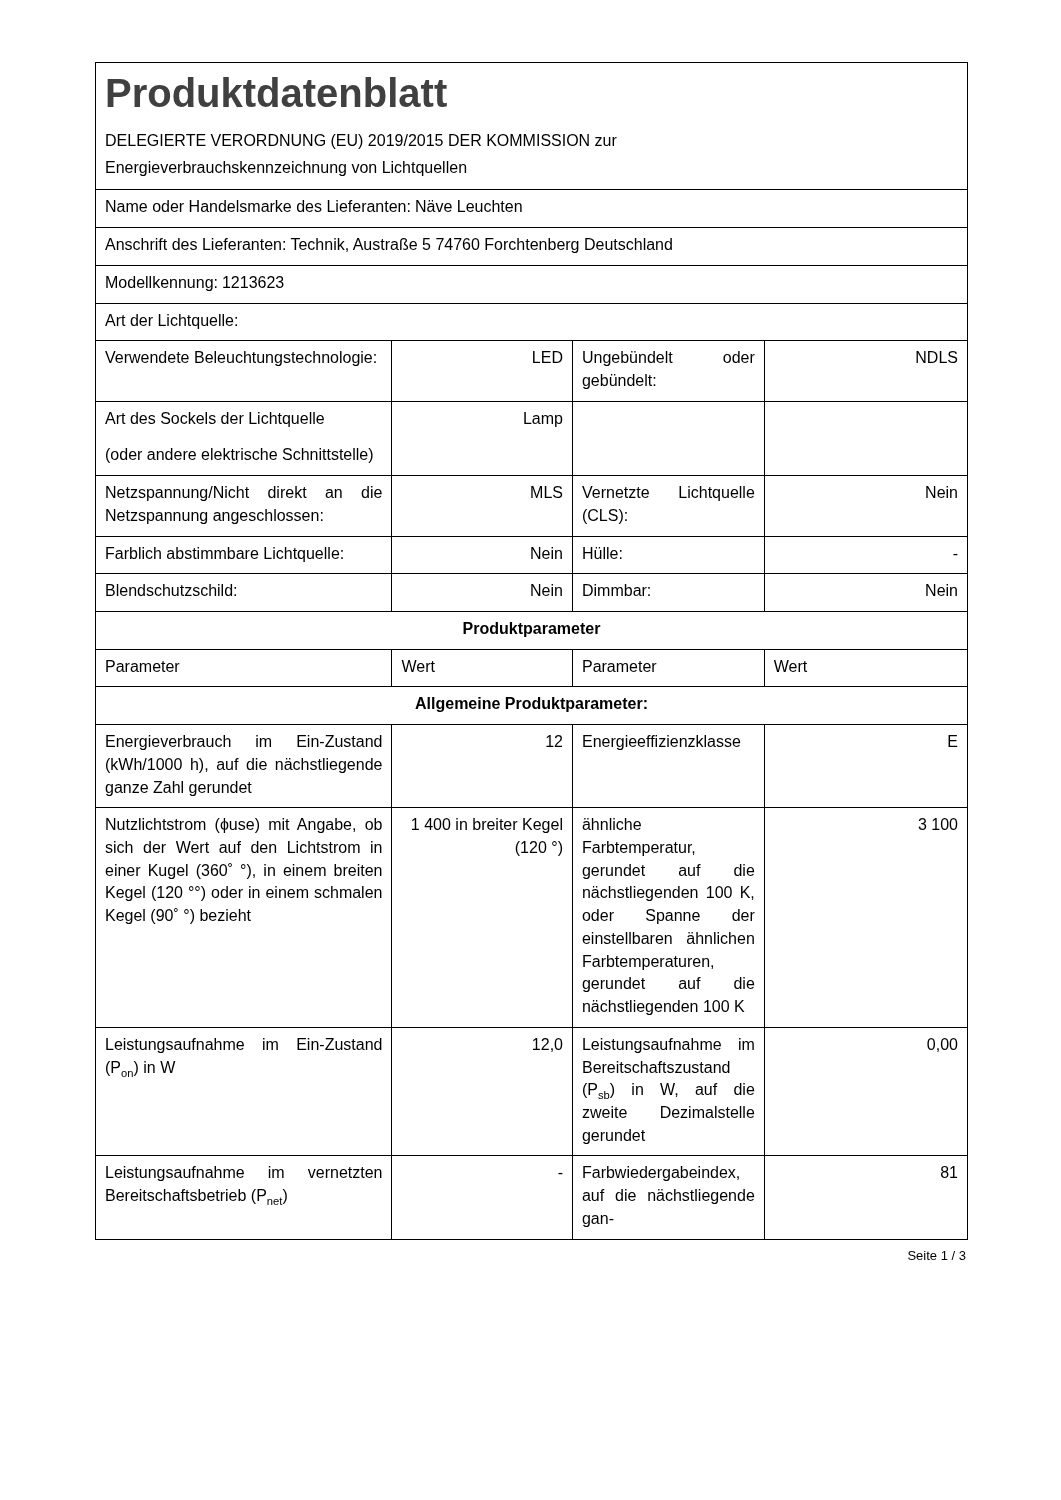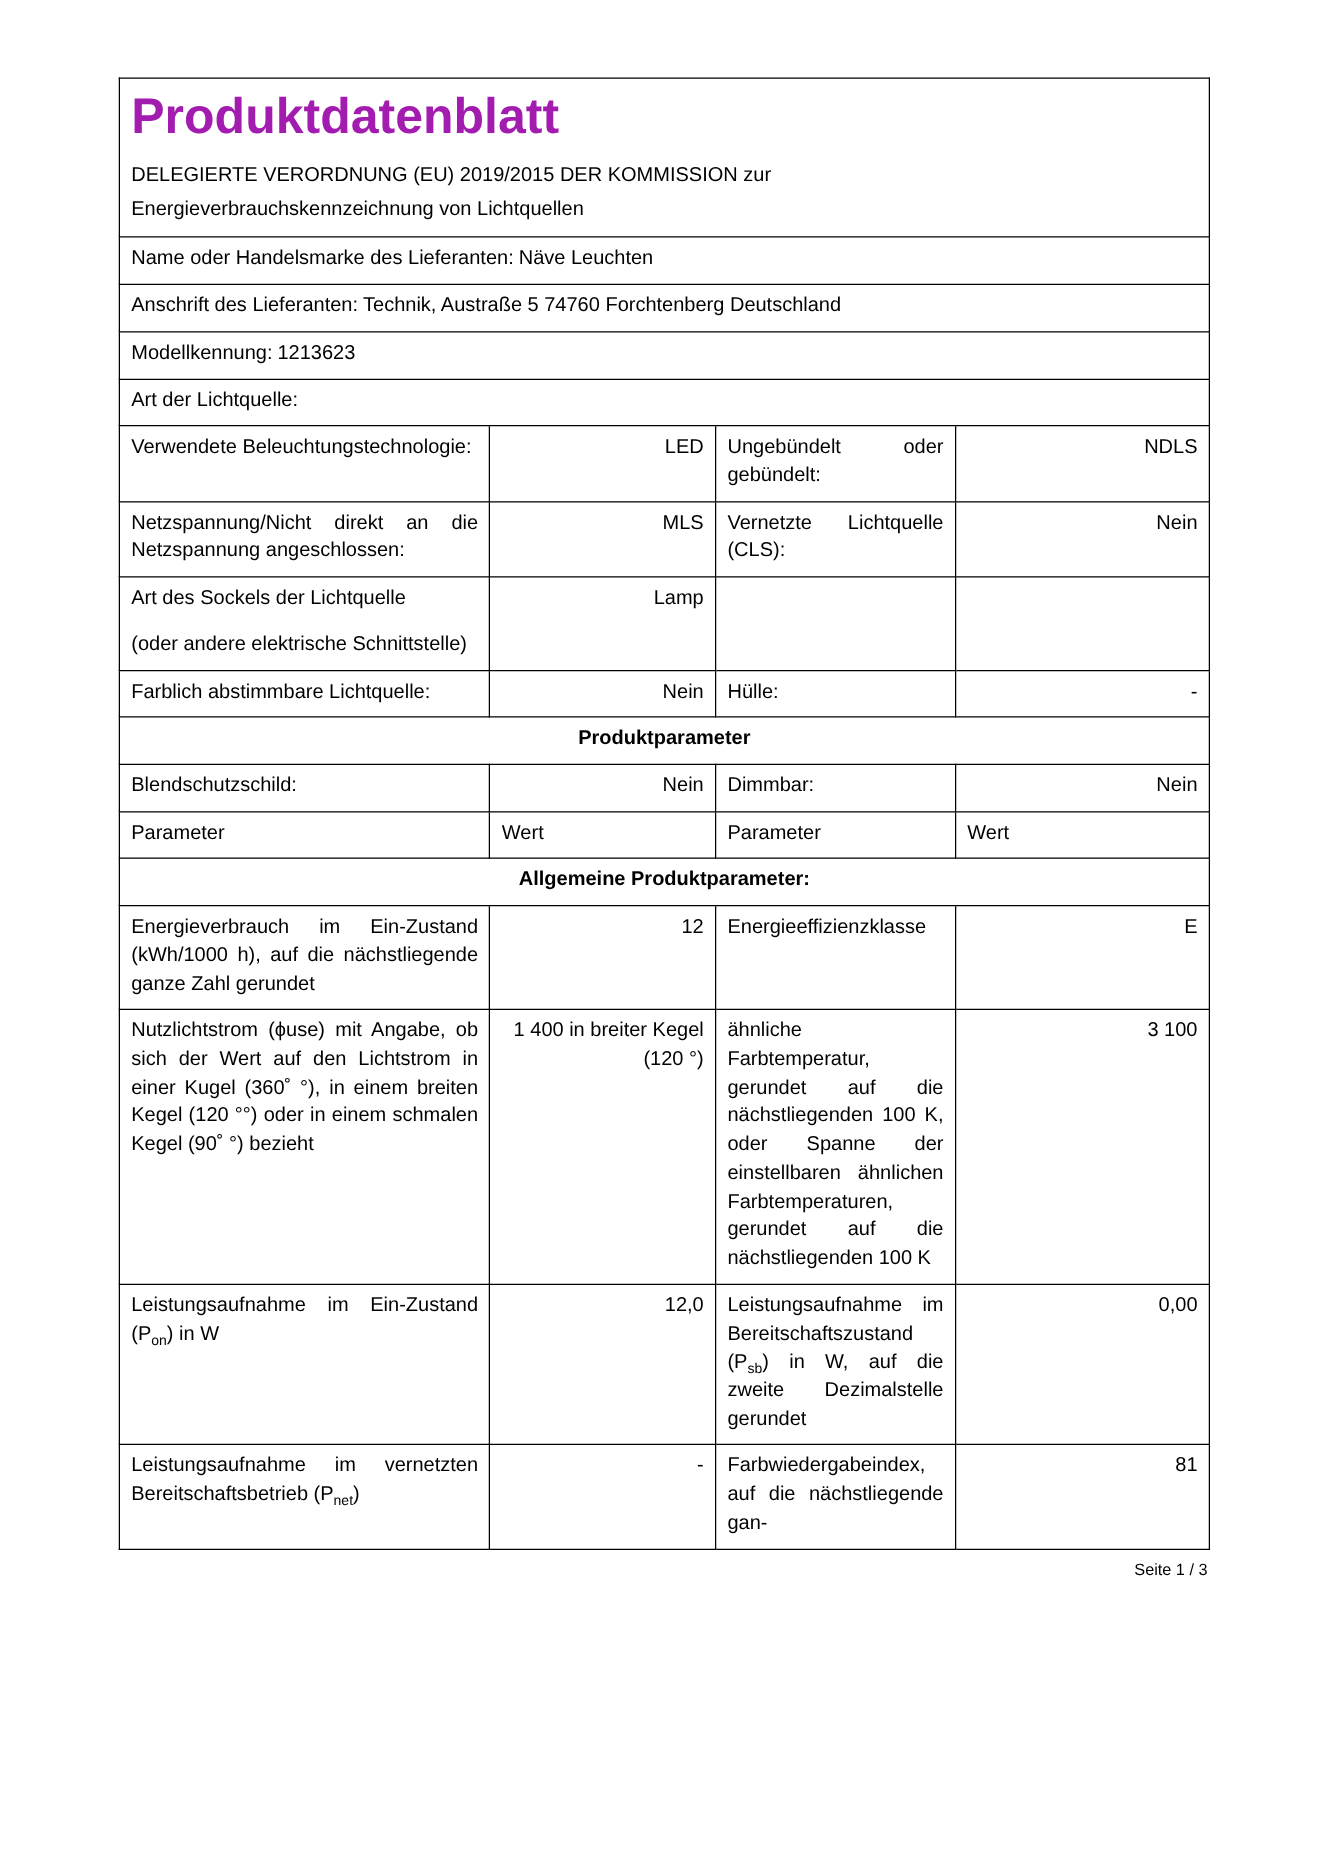--- a/index.html
+++ b/index.html
@@ -34,21 +34,21 @@
     line-height: 1.42;
     overflow-wrap: break-word;
     hyphens: auto;
   }
   td.header-cell {
     padding: 10px 10px 12px 10px;
   }
   .title {
     font-size: 40px;
     font-weight: bold;
-    color: #a21caf; 
+    color: #404040; 
     line-height: 1.2;
     margin: 0 0 10px 0;
   }
   .reg-line {
     font-size: 16px;
     line-height: 1.7;
   }
   .info-label {
     font-weight: normal;
     margin-right: 4px;
@@ -119,49 +119,49 @@
       </td>
     </tr>
 
     <tr>
       <td class="param">Verwendete Beleuchtungstechnologie:</td>
       <td class="val">LED</td>
       <td class="param">Ungebündelt oder gebündelt:</td>
       <td class="val">NDLS</td>
     </tr>
     <tr>
+      <td class="param">
+        <div>Art des Sockels der Lichtquelle</div>
+        <div class="para2">(oder andere elektrische Schnittstelle)</div>
+      </td>
+      <td class="val">Lamp</td>
+      <td class="param"></td>
+      <td class="val"></td>
+    </tr>
+    <tr>
       <td class="param">Netzspannung/Nicht direkt an die Netzspannung angeschlossen:</td>
       <td class="val">MLS</td>
       <td class="param">Vernetzte Lichtquelle (CLS):</td>
       <td class="val">Nein</td>
     </tr>
     <tr>
-      <td class="param">
-        <div>Art des Sockels der Lichtquelle</div>
-        <div class="para2">(oder andere elektrische Schnittstelle)</div>
-      </td>
-      <td class="val">Lamp</td>
-      <td class="param"></td>
-      <td class="val"></td>
-    </tr>
-    <tr>
       <td class="param">Farblich abstimmbare Lichtquelle:</td>
       <td class="val">Nein</td>
       <td class="param">Hülle:</td>
       <td class="val">-</td>
     </tr>
     <tr>
+      <td class="param">Blendschutzschild:</td>
+      <td class="val">Nein</td>
+      <td class="param">Dimmbar:</td>
+      <td class="val">Nein</td>
+    </tr>
+
+    <tr>
       <td colspan="4" class="section-center">Produktparameter</td>
-    </tr>
-
-    <tr>
-      <td class="param">Blendschutzschild:</td>
-      <td class="val">Nein</td>
-      <td class="param">Dimmbar:</td>
-      <td class="val">Nein</td>
     </tr>
     <tr>
       <td>Parameter</td>
       <td>Wert</td>
       <td>Parameter</td>
       <td>Wert</td>
     </tr>
     <tr>
       <td colspan="4" class="section-center">Allgemeine Produktparameter:</td>
     </tr>

